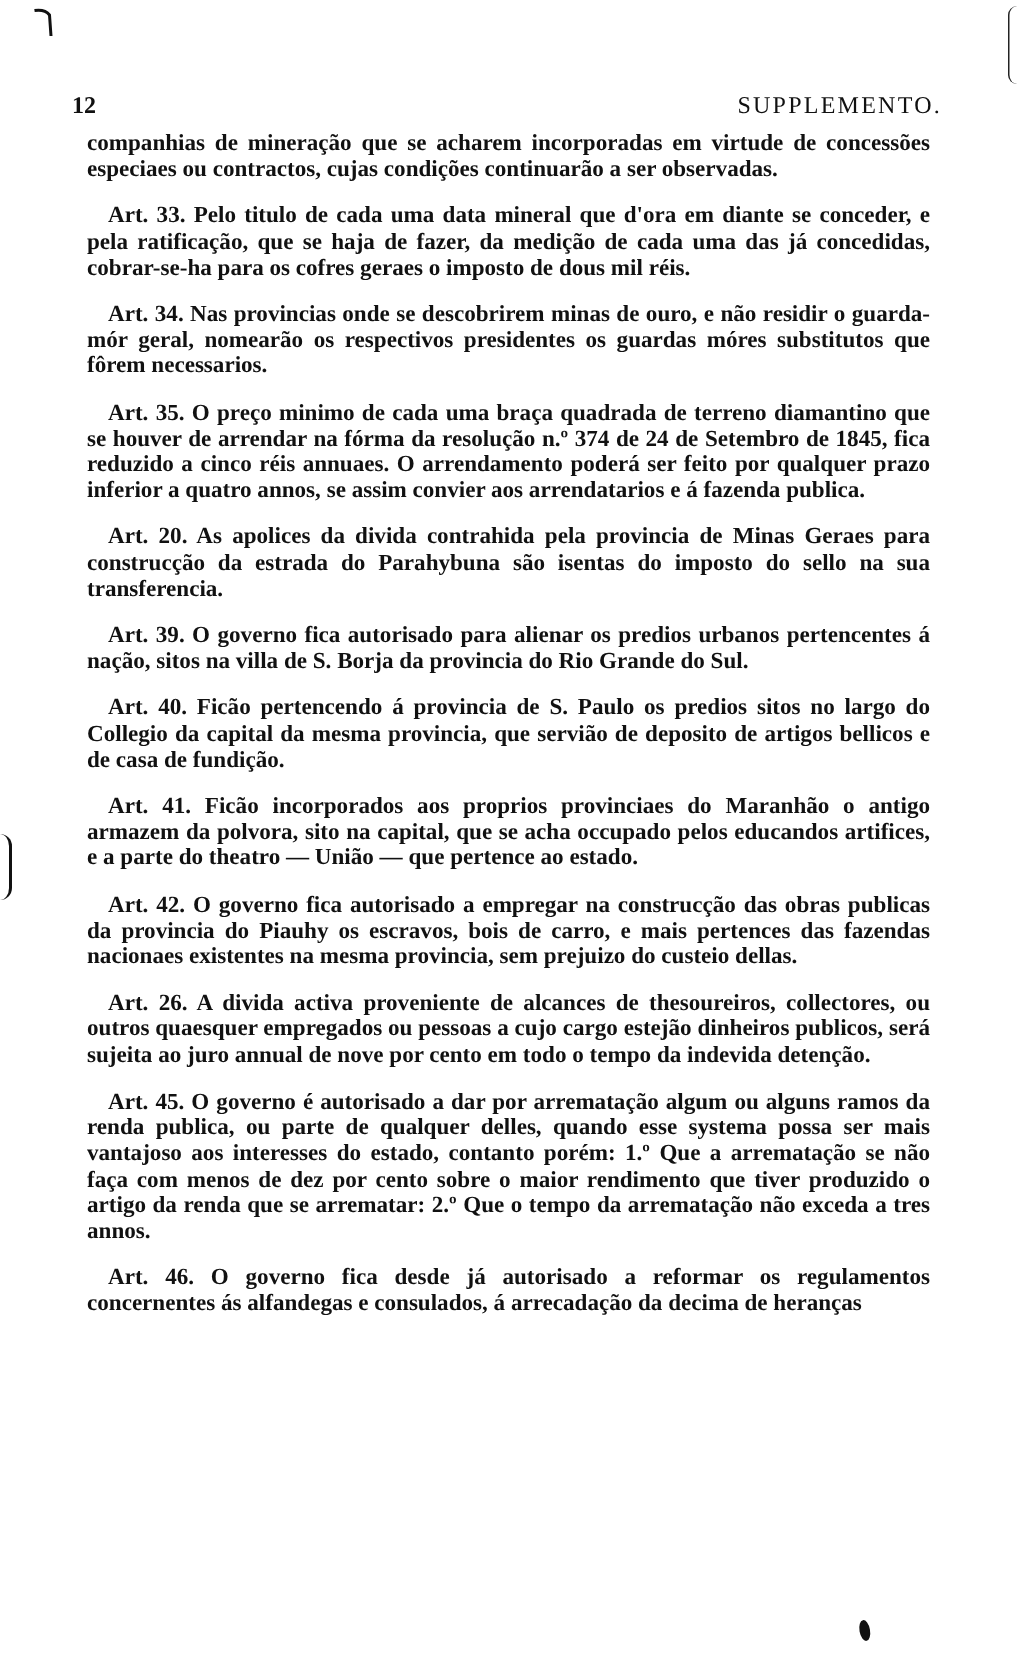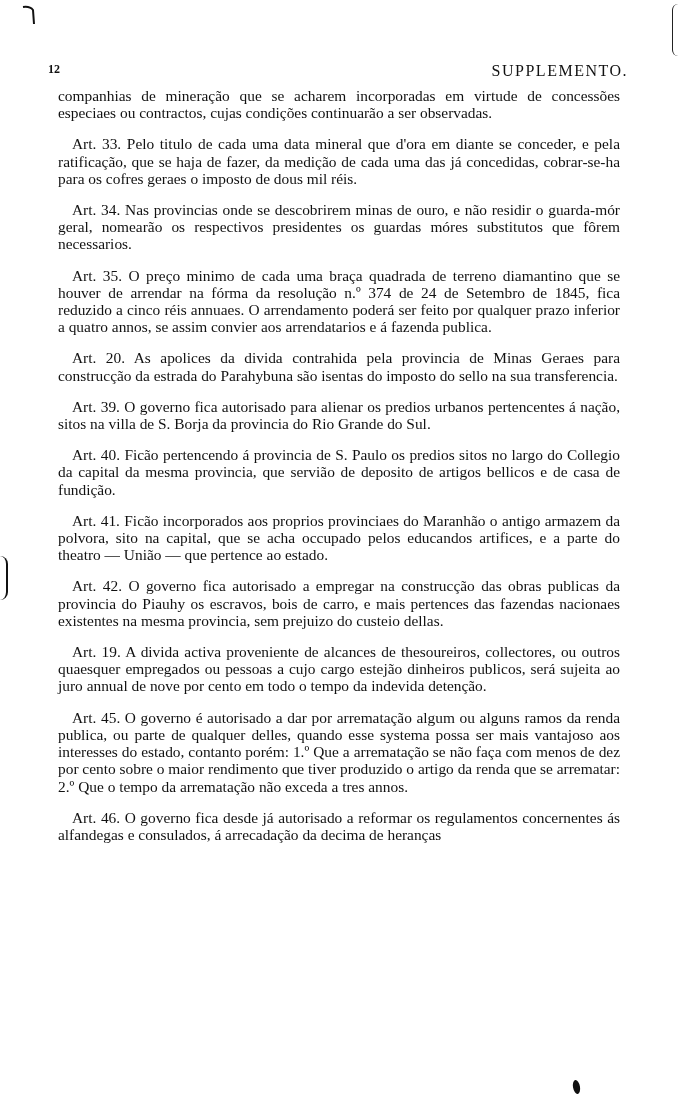--- a/index.html
+++ b/index.html
@@ -6,26 +6,26 @@
   body { width:682px; height:1114px; position:relative; overflow:hidden;
          font-family:"Liberation Serif","DejaVu Serif",serif; color:#111; }
   .mark-tl { position:absolute; left:22px; top:4px; width:14px; height:22px; }
   .mark-tr { position:absolute; left:672px; top:4px; width:8px; height:52px;
              border-left:1.5px solid #222; border-radius:6px 0 0 6px; }
   .mark-left { position:absolute; left:0; top:556px; width:6px; height:44px;
                border-right:2px solid #111; border-radius:0 10px 10px 0; }
   .blot { position:absolute; left:573px; top:1080px; width:7px; height:14px;
           background:#111; border-radius:50%; transform:rotate(-10deg); }
   .header { position:absolute; left:48px; top:62px; width:580px; height:22px; }
-  .pnum { position:absolute; left:0; top:0; font-weight:bold; font-size:12px; }
+  .pnum { position:absolute; left:0; top:0; font-weight:bold; font-size:16px; }
   .rtitle { position:absolute; left:12px; right:0; top:0; text-align:right;
             font-weight:normal; font-size:16px; letter-spacing:1.5px; }
   .text { position:absolute; left:58px; top:87px; width:562px;
           font-size:15.4px; line-height:17.2px; text-align:justify;
-          font-stretch:condensed; }
+          font-stretch:condensed;font-weight:bold; }
   .text p { margin:0; text-indent:0; }
   .text p.art { text-indent:14px; margin-top:14px; }
   .text p.cont { text-indent:0; }
   .text p.para2 { text-indent:14px; margin-top:2px; }
   .art-num { }
 </style>
 </head>
 <body>
 
 <svg class="mark-tl" viewBox="0 0 14 22">
@@ -44,17 +44,17 @@
   <p class="cont">companhias de mineração que se acharem incorporadas em virtude de concessões especiaes ou contractos, cujas condições continuarão a ser observadas.</p>
   <div id="articles">
       <p class="art"><span class="art-num">Art. 33. </span><span>Pelo titulo de cada uma data mineral que d'ora em diante se conceder, e pela ratificação, que se haja de fazer, da medição de cada uma das já concedidas, cobrar-se-ha para os cofres geraes o imposto de dous mil réis.</span></p>
       <p class="art"><span class="art-num">Art. 34. </span><span>Nas provincias onde se descobrirem minas de ouro, e não residir o guarda-mór geral, nomearão os respectivos presidentes os guardas móres substitutos que fôrem necessarios.</span></p>
       <p class="art"><span class="art-num">Art. 35. </span><span>O preço minimo de cada uma braça quadrada de terreno diamantino que se houver de arrendar na fórma da resolução n.º 374 de 24 de Setembro de 1845, fica reduzido a cinco réis annuaes. O arrendamento poderá ser feito por qualquer prazo inferior a quatro annos, se assim convier aos arrendatarios e á fazenda publica.</span></p>
       <p class="art"><span class="art-num">Art. 20. </span><span>As apolices da divida contrahida pela provincia de Minas Geraes para construcção da estrada do Parahybuna são isentas do imposto do sello na sua transferencia.</span></p>
       <p class="art"><span class="art-num">Art. 39. </span><span>O governo fica autorisado para alienar os predios urbanos pertencentes á nação, sitos na villa de S. Borja da provincia do Rio Grande do Sul.</span></p>
       <p class="art"><span class="art-num">Art. 40. </span><span>Ficão pertencendo á provincia de S. Paulo os predios sitos no largo do Collegio da capital da mesma provincia, que servião de deposito de artigos bellicos e de casa de fundição.</span></p>
       <p class="art"><span class="art-num">Art. 41. </span><span>Ficão incorporados aos proprios provinciaes do Maranhão o antigo armazem da polvora, sito na capital, que se acha occupado pelos educandos artifices, e a parte do theatro — União — que pertence ao estado.</span></p>
       <p class="art"><span class="art-num">Art. 42. </span><span>O governo fica autorisado a empregar na construcção das obras publicas da provincia do Piauhy os escravos, bois de carro, e mais pertences das fazendas nacionaes existentes na mesma provincia, sem prejuizo do custeio dellas.</span></p>
-      <p class="art"><span class="art-num">Art. 19. </span><span>A divida activa proveniente de alcances de thesoureiros, collectores, ou outros quaesquer empregados ou pessoas a cujo cargo estejão dinheiros publicos, será sujeita ao juro annual de nove por cento em todo o tempo da indevida detenção.</span></p>
+      <p class="art"><span class="art-num">Art. 26. </span><span>A divida activa proveniente de alcances de thesoureiros, collectores, ou outros quaesquer empregados ou pessoas a cujo cargo estejão dinheiros publicos, será sujeita ao juro annual de nove por cento em todo o tempo da indevida detenção.</span></p>
       <p class="art"><span class="art-num">Art. 45. </span><span>O governo é autorisado a dar por arrematação algum ou alguns ramos da renda publica, ou parte de qualquer delles, quando esse systema possa ser mais vantajoso aos interesses do estado, contanto porém: 1.º Que a arrematação se não faça com menos de dez por cento sobre o maior rendimento que tiver produzido o artigo da renda que se arrematar: 2.º Que o tempo da arrematação não exceda a tres annos.</span></p>
       <p class="art"><span class="art-num">Art. 46. </span><span>O governo fica desde já autorisado a reformar os regulamentos concernentes ás alfandegas e consulados, á arrecadação da decima de heranças</span></p>
     </div>
 </div>
 
 </body></html>

